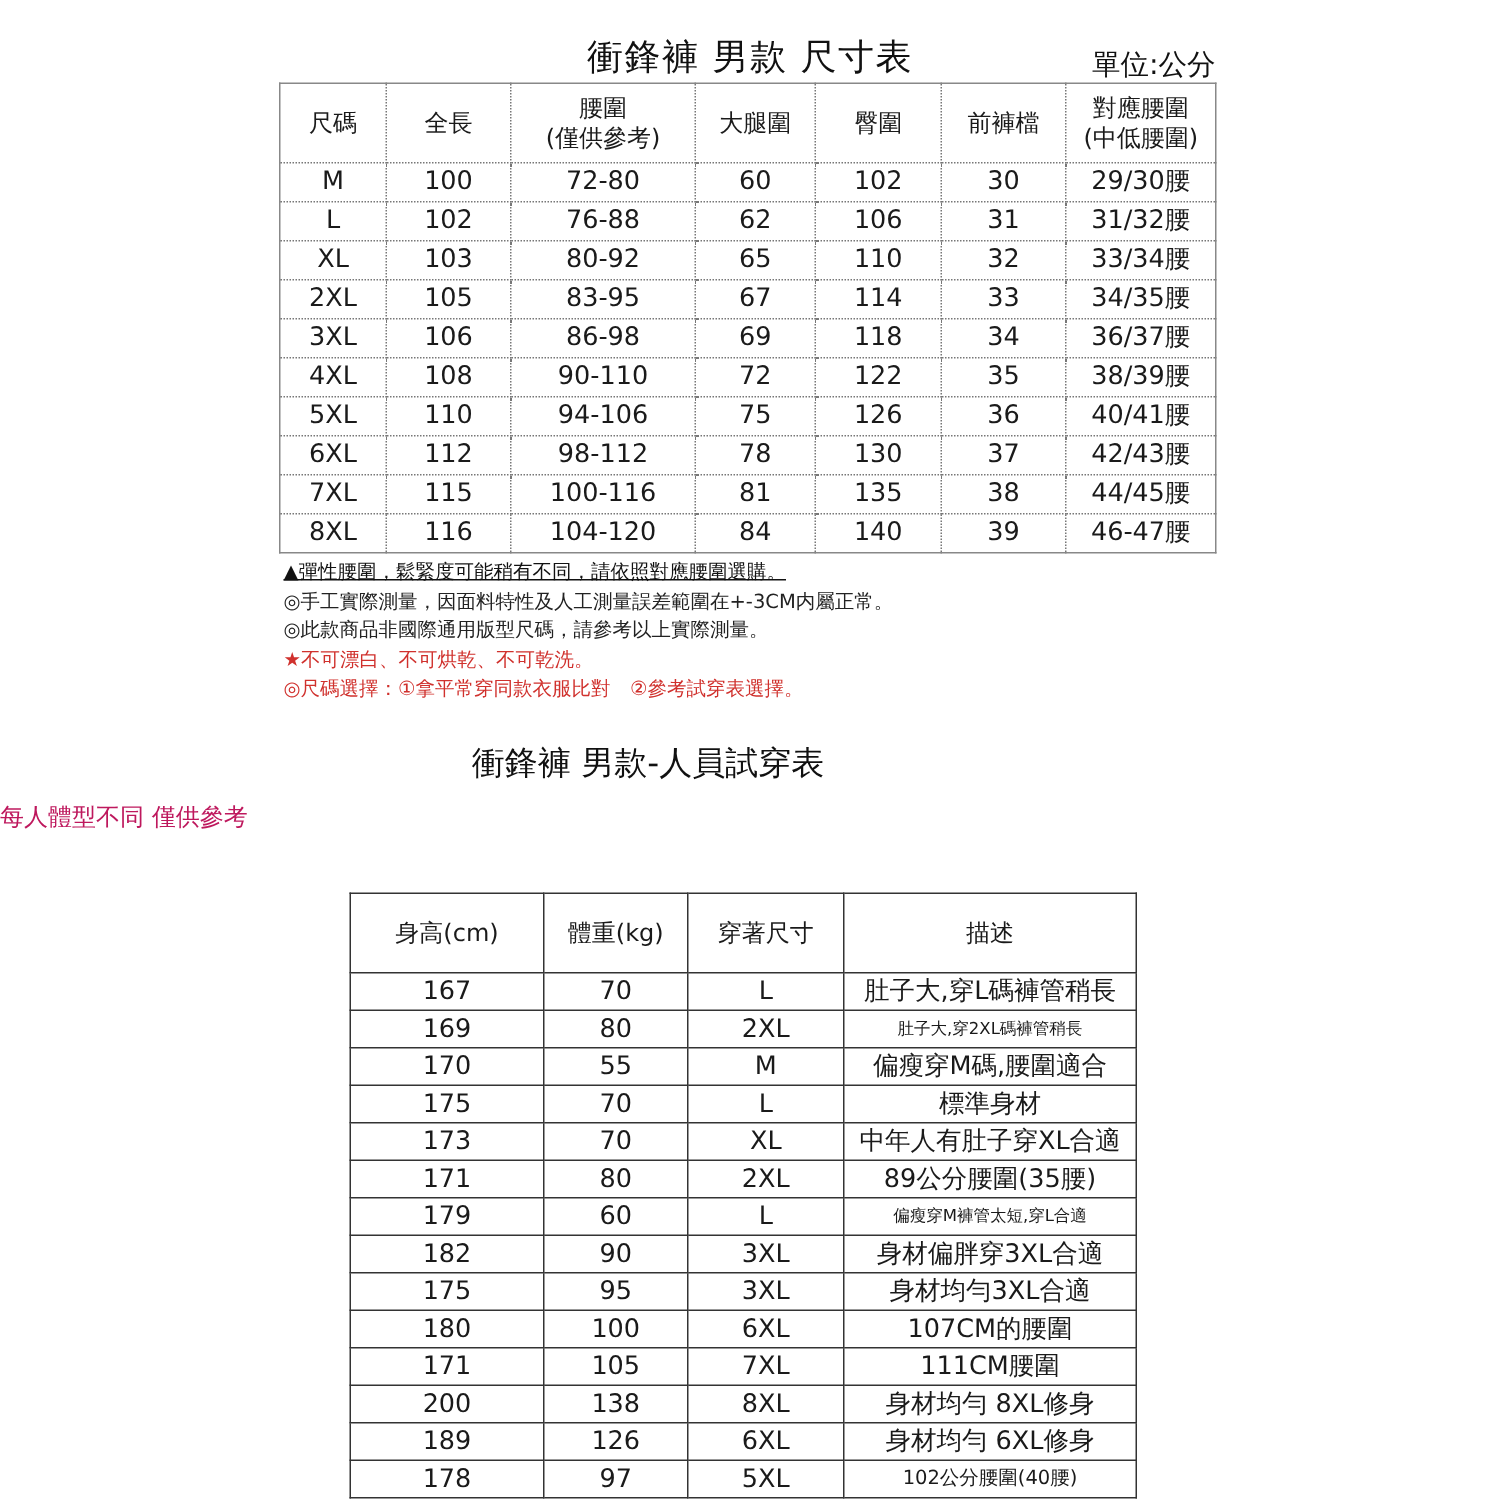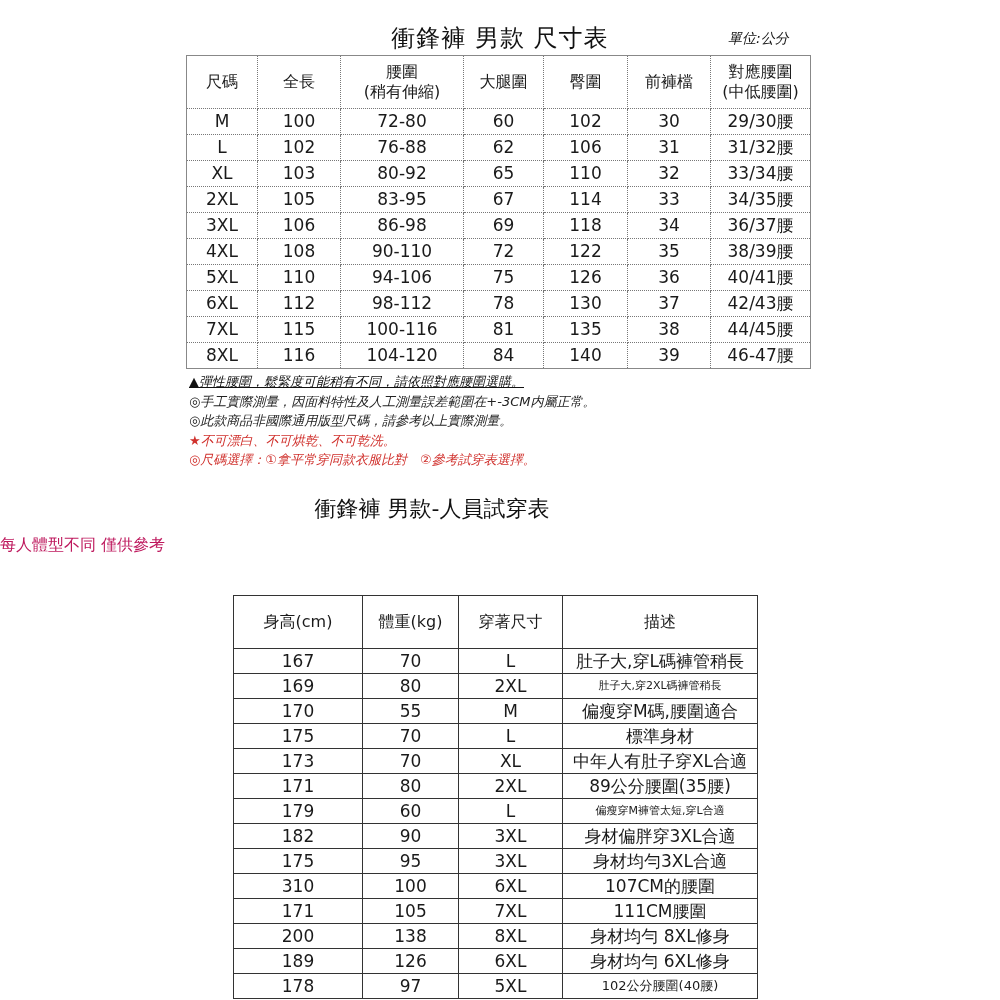--- a/index.html
+++ b/index.html
@@ -5,31 +5,31 @@
     html, body { margin: 0; padding: 0; background: #ffffff; }
     body {
       width: 1000px; height: 1000px; position: relative; overflow: hidden;
       font-family: "DejaVu Sans", "Liberation Sans", sans-serif; color: #1a1a1a;
     }
     .title1 {
       position: absolute; left: 0; width: 1000px; top: 22px; text-align: center;
       font-size: 24px; letter-spacing: 1px; color: #111;
     }
     .unit {
-      position: absolute; left: 728px; top: 30px; font-size: 14px; color: #111; font-style: italic;
+      position: absolute; left: 728px; top: 30px; font-size: 19px; color: #111;
     }
     table { border-collapse: collapse; position: absolute; table-layout: fixed; }
     .t1 { left: 186px; top: 55px; width: 624px; }
     .t1 td, .t1 th {
       border: 1px dotted #777; text-align: center; font-weight: normal;
       font-size: 17px; padding: 0; height: 25px; line-height: 25px; color: #1a1a1a;
     }
     .t1 th { height: 52px; line-height: 20px; font-size: 16px; }
     .t1 { border: 1.5px solid #888; }
-    .notes { position: absolute; left: 189px; top: 372px; font-size: 13px; line-height: 19.5px; font-style: italic; }
+    .notes { position: absolute; left: 189px; top: 372px; font-size: 13px; line-height: 19.5px; }
     .notes div { white-space: nowrap; }
     .n-black { color: #222; }
     .n-red { color: #d0312d; }
     .n-under { text-decoration: underline; color: #111; }
     .title2 {
       position: absolute; left: 0; width: 864px; top: 494px; text-align: center;
       font-size: 22px; color: #111;
     }
     .subtitle2 {
       position: absolute; left: 0; width: 1000px; top: 535px; text-align: left;
@@ -58,21 +58,21 @@
       <col style="width:123px">
     <col style="width:80px">
       <col style="width:84px">
       <col style="width:83px">
       <col style="width:100px">
   </colgroup>
   <thead>
     <tr>
       <th><span>尺碼</span></th>
       <th><span>全長</span></th>
-      <th><span>腰圍</span><br><span>(稍有伸縮)</span></th>
+      <th><span>腰圍</span><br><span>(僅供參考)</span></th>
       <th><span>大腿圍</span></th>
       <th><span>臀圍</span></th>
       <th><span>前褲檔</span></th>
       <th><span>對應腰圍</span><br><span>(中低腰圍)</span></th>
     </tr>
   </thead>
   <tbody id="t1-body">
       <tr>
         <td>M</td>
         <td>100</td>
@@ -241,21 +241,21 @@
         <td>3XL</td>
         <td>身材偏胖穿3XL合適</td>
       </tr>
       <tr>
         <td>175</td>
         <td>95</td>
         <td>3XL</td>
         <td>身材均勻3XL合適</td>
       </tr>
       <tr>
-        <td>310</td>
+        <td>180</td>
         <td>100</td>
         <td>6XL</td>
         <td>107CM的腰圍</td>
       </tr>
       <tr>
         <td>171</td>
         <td>105</td>
         <td>7XL</td>
         <td>111CM腰圍</td>
       </tr>

